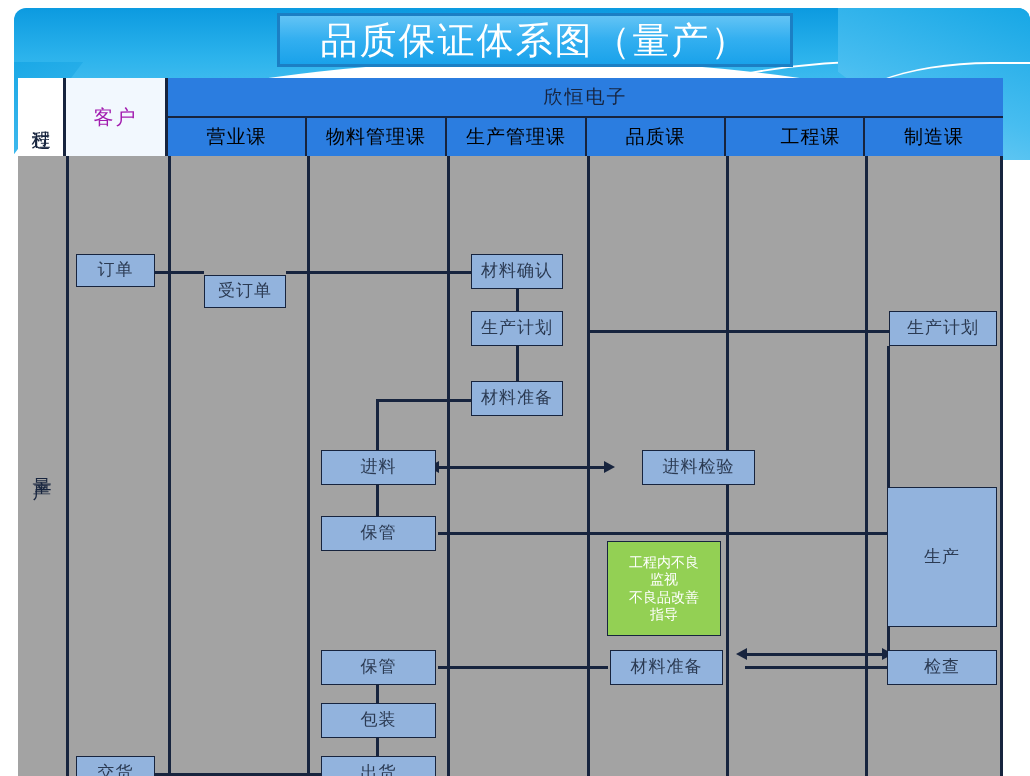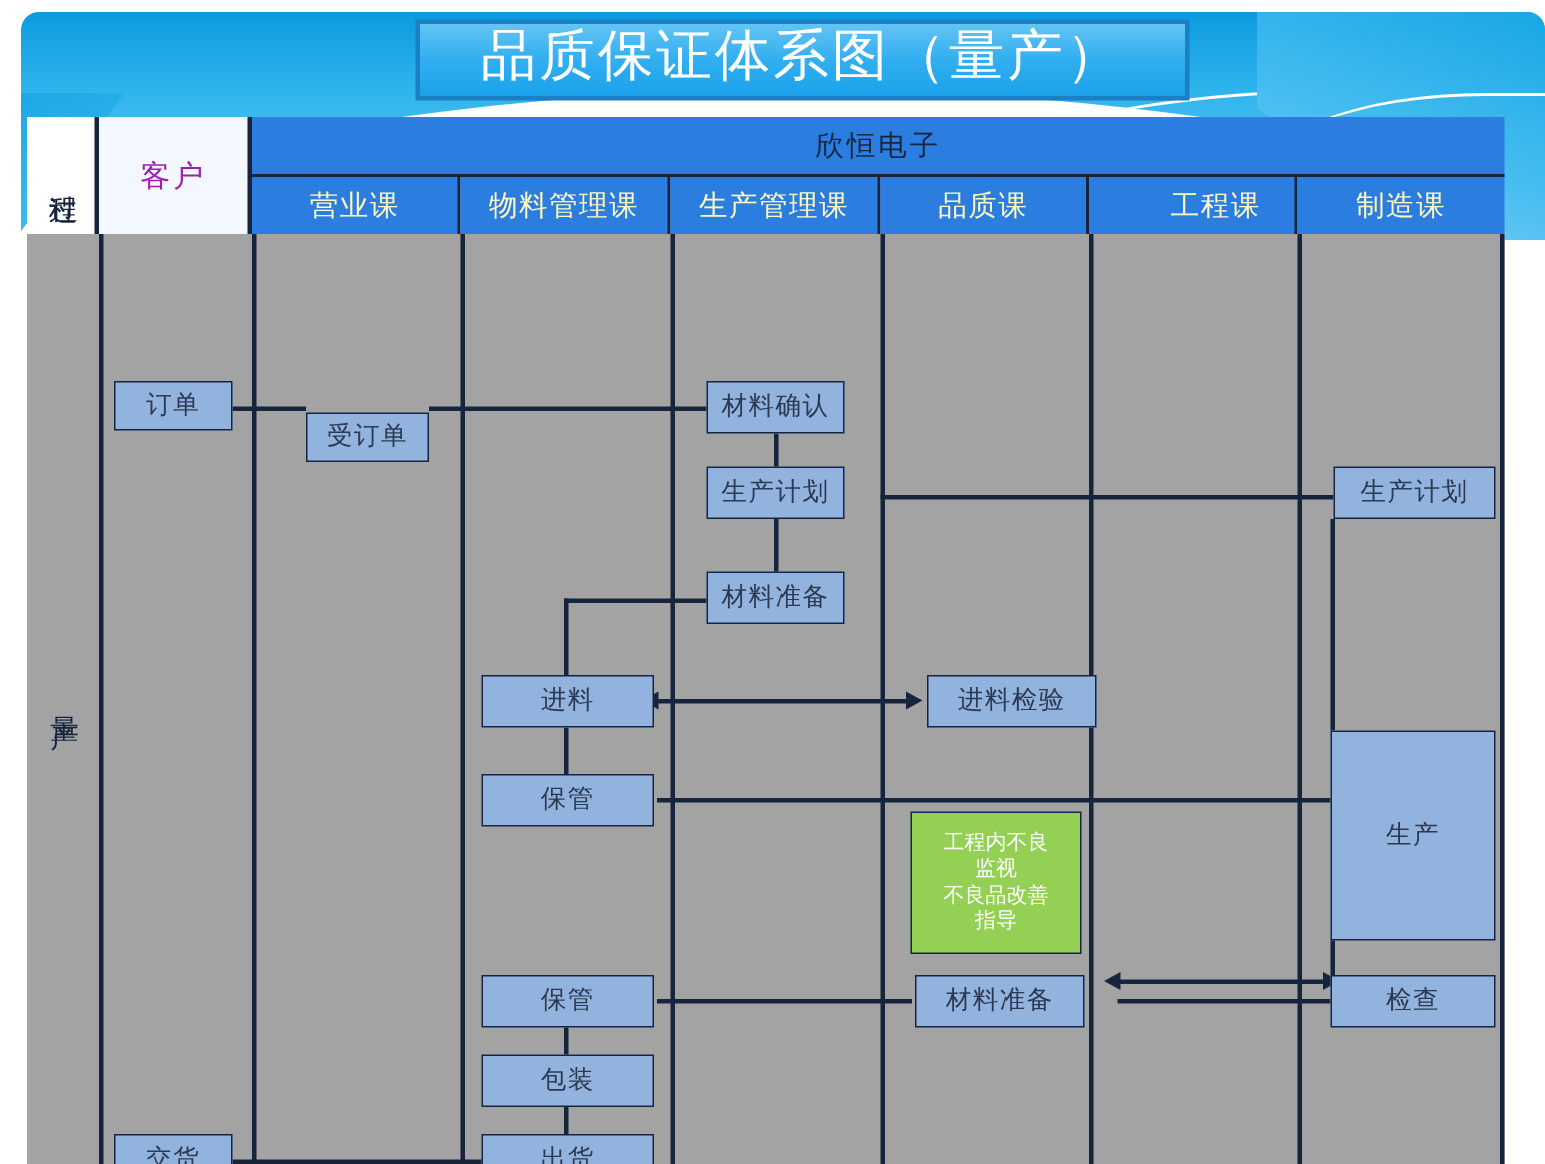--- a/index.html
+++ b/index.html
@@ -50,21 +50,21 @@
   
   .title-box{
     position:absolute;left:277px;top:13px;width:516px;height:54px;
     background:linear-gradient(180deg,#63c4f5 0%,#33aff0 48%,#19a2ea 100%);
     border:3px solid #1b7fc4;
     box-sizing:border-box;
     display:flex;align-items:center;justify-content:center;
   }
   .title-text{
     font-size:37px;color:#ffffff;letter-spacing:2px;line-height:1;
-    font-family:Liberation Mono, monospace;
+    font-family:Liberation Serif, serif;
     white-space:nowrap;
   }
 
   
   .table{
     position:absolute;left:18px;top:78px;width:985px;height:698px;
     box-sizing:border-box;
   }
   .hdr-process{
     position:absolute;left:0px;top:0px;width:48px;height:78px;
@@ -97,21 +97,21 @@
 
   .hdr-dept-row{position:absolute;left:150px;top:40px;width:835px;height:38px;}
   .hdr-dept{
     position:absolute;top:0;height:38px;
     background:#2b7de0;
     box-sizing:border-box;
     border-right:2px solid #17243e;
     display:flex;align-items:center;justify-content:center;
   }
   .hdr-dept:last-child{border-right:none;}
-  .hdr-dept span{font-size:19px;color:#fef9c3;letter-spacing:1px;font-family:Liberation Serif, serif;}
+  .hdr-dept span{font-size:19px;color:#000000;letter-spacing:1px;font-family:Liberation Serif, serif;}
 
   
   .body-area{
     position:absolute;left:0px;top:78px;width:985px;height:620px;
     background:#a3a3a3;
     box-sizing:border-box;
   }
   .vline{position:absolute;top:0;width:3px;height:620px;background:#17243e;}
   .rborder{position:absolute;right:0;top:0;width:3px;height:620px;background:#17243e;}
   .stage-label{
@@ -253,21 +253,21 @@
       <div class="node" style="left:58px;top:98px;width:79px;height:33px;">订单</div>
       <div class="node" style="left:186px;top:98px;width:82px;height:33px;margin-top:21px;">受订单</div>
       <div class="node" style="left:453px;top:98px;width:92px;height:35px;">材料确认</div>
 
       <div class="node" style="left:453px;top:155px;width:92px;height:35px;">生产计划</div>
       <div class="node" style="left:871px;top:155px;width:108px;height:35px;">生产计划</div>
 
       <div class="node" style="left:453px;top:225px;width:92px;height:35px;">材料准备</div>
 
       <div class="node" style="left:303px;top:294px;width:115px;height:35px;">进料</div>
-      <div class="node" style="left:600px;top:294px;width:113px;height:35px;">进料检验</div>
+      <div class="node" style="left:624px;top:294px;width:113px;height:35px;">进料检验</div>
 
       <div class="node" style="left:303px;top:360px;width:115px;height:35px;">保管</div>
 
       <div class="node green" style="left:589px;top:385px;width:114px;height:95px;flex-direction:column;">
         <div>工程内不良</div>
         <div>监视</div>
         <div>不良品改善</div>
         <div>指导</div>
       </div>
 

